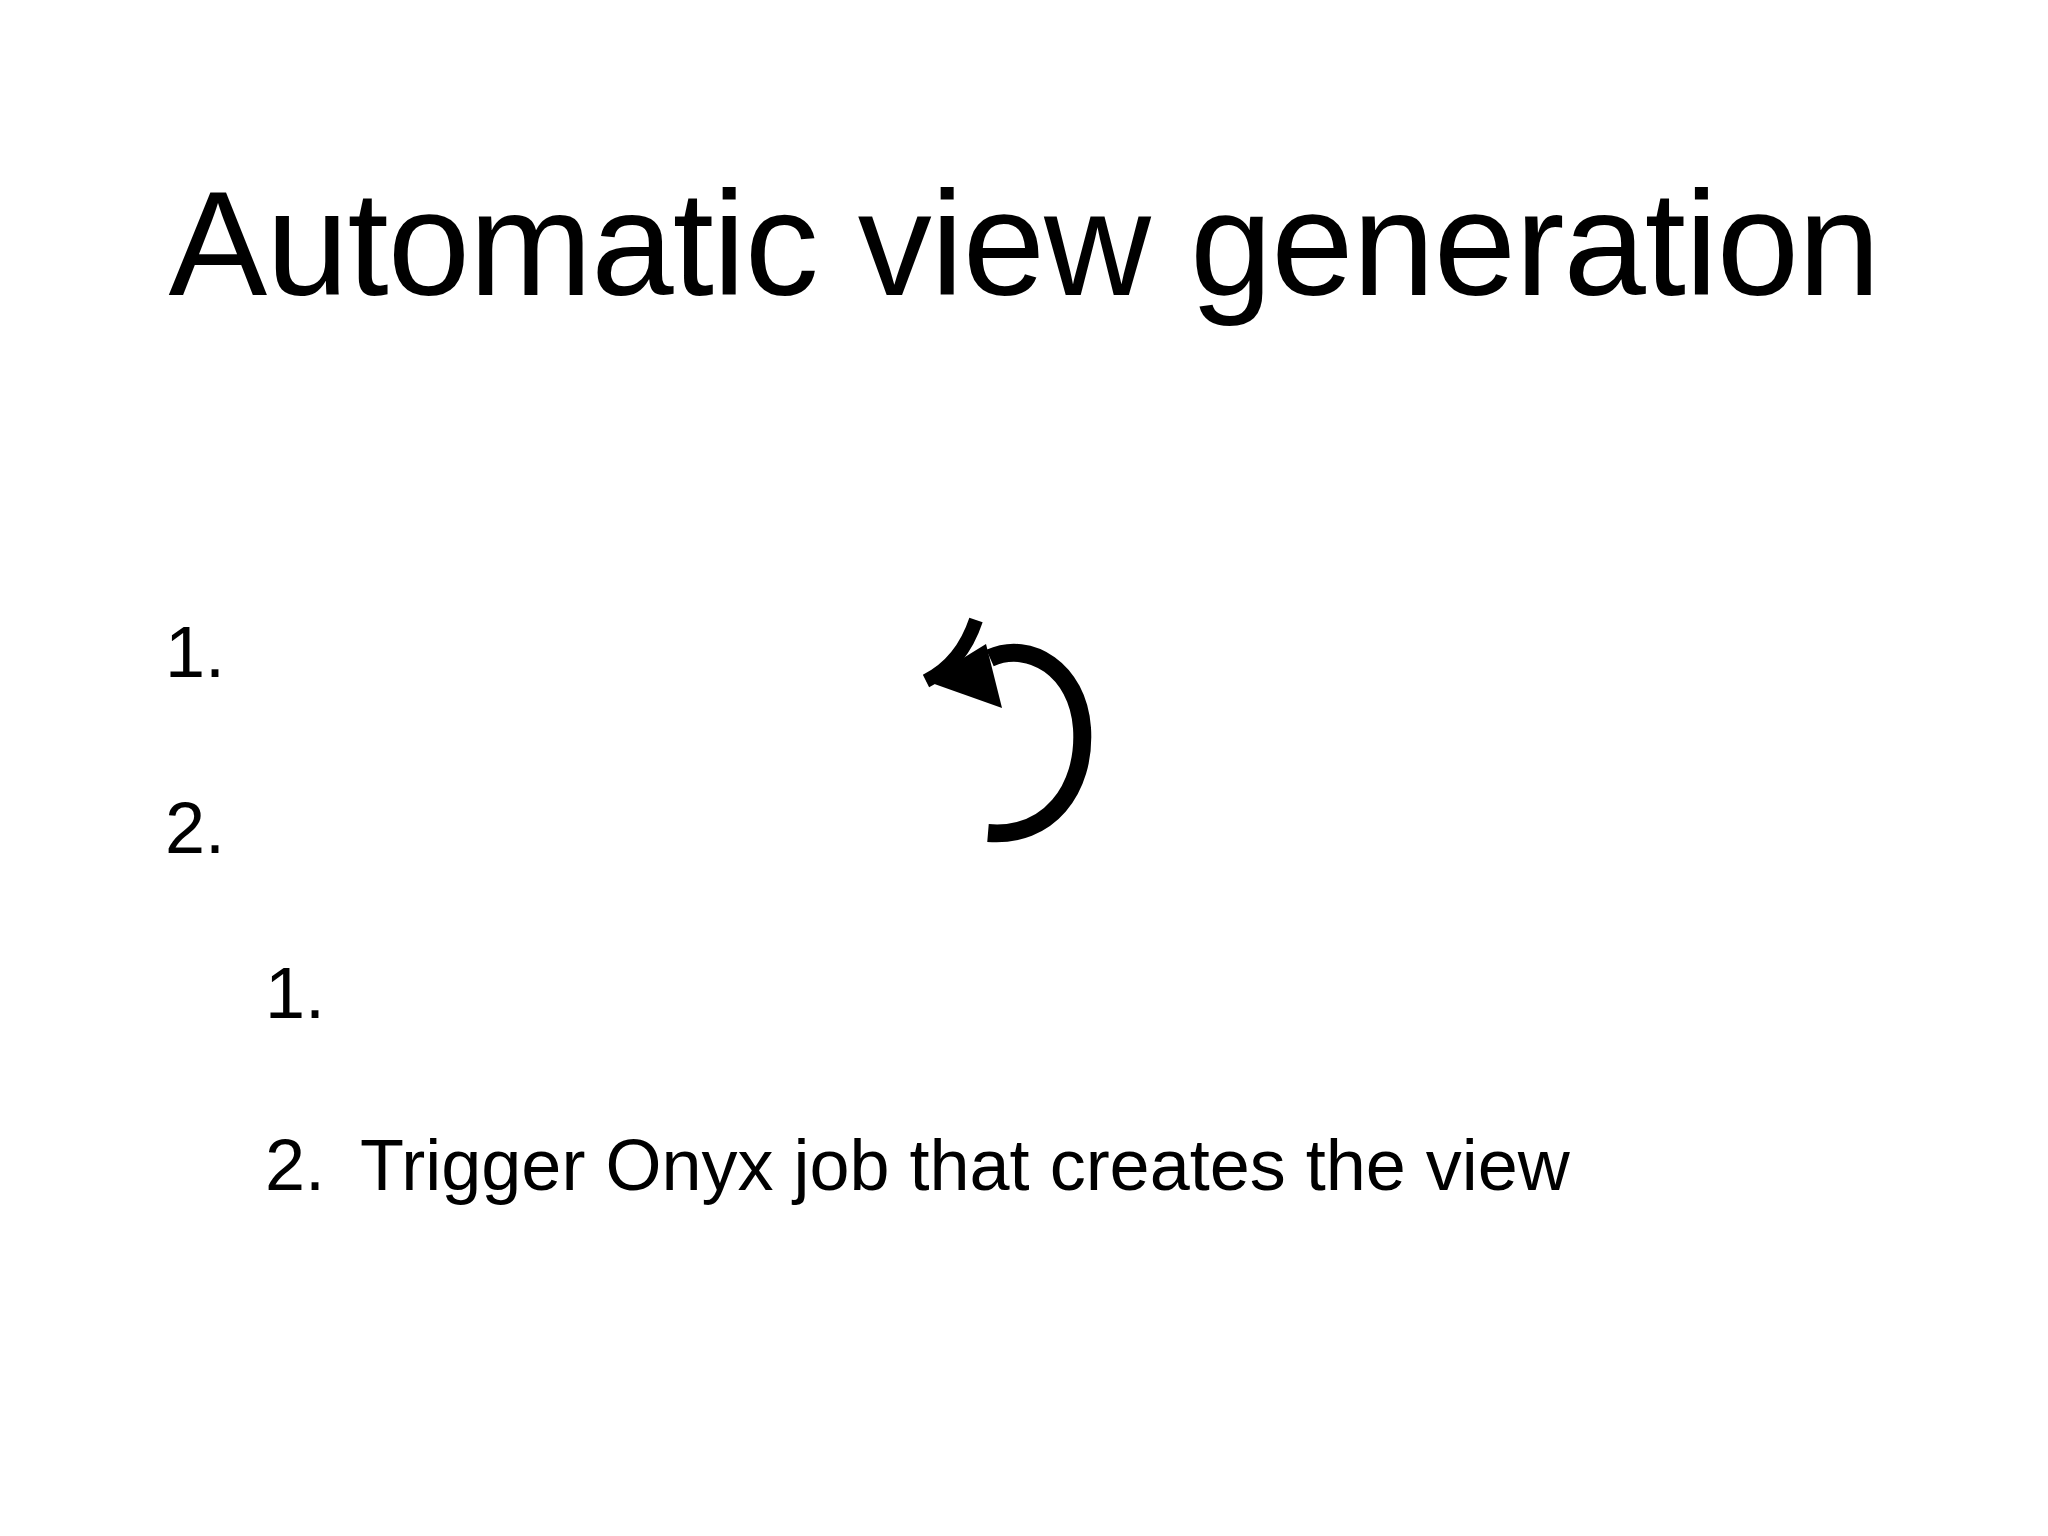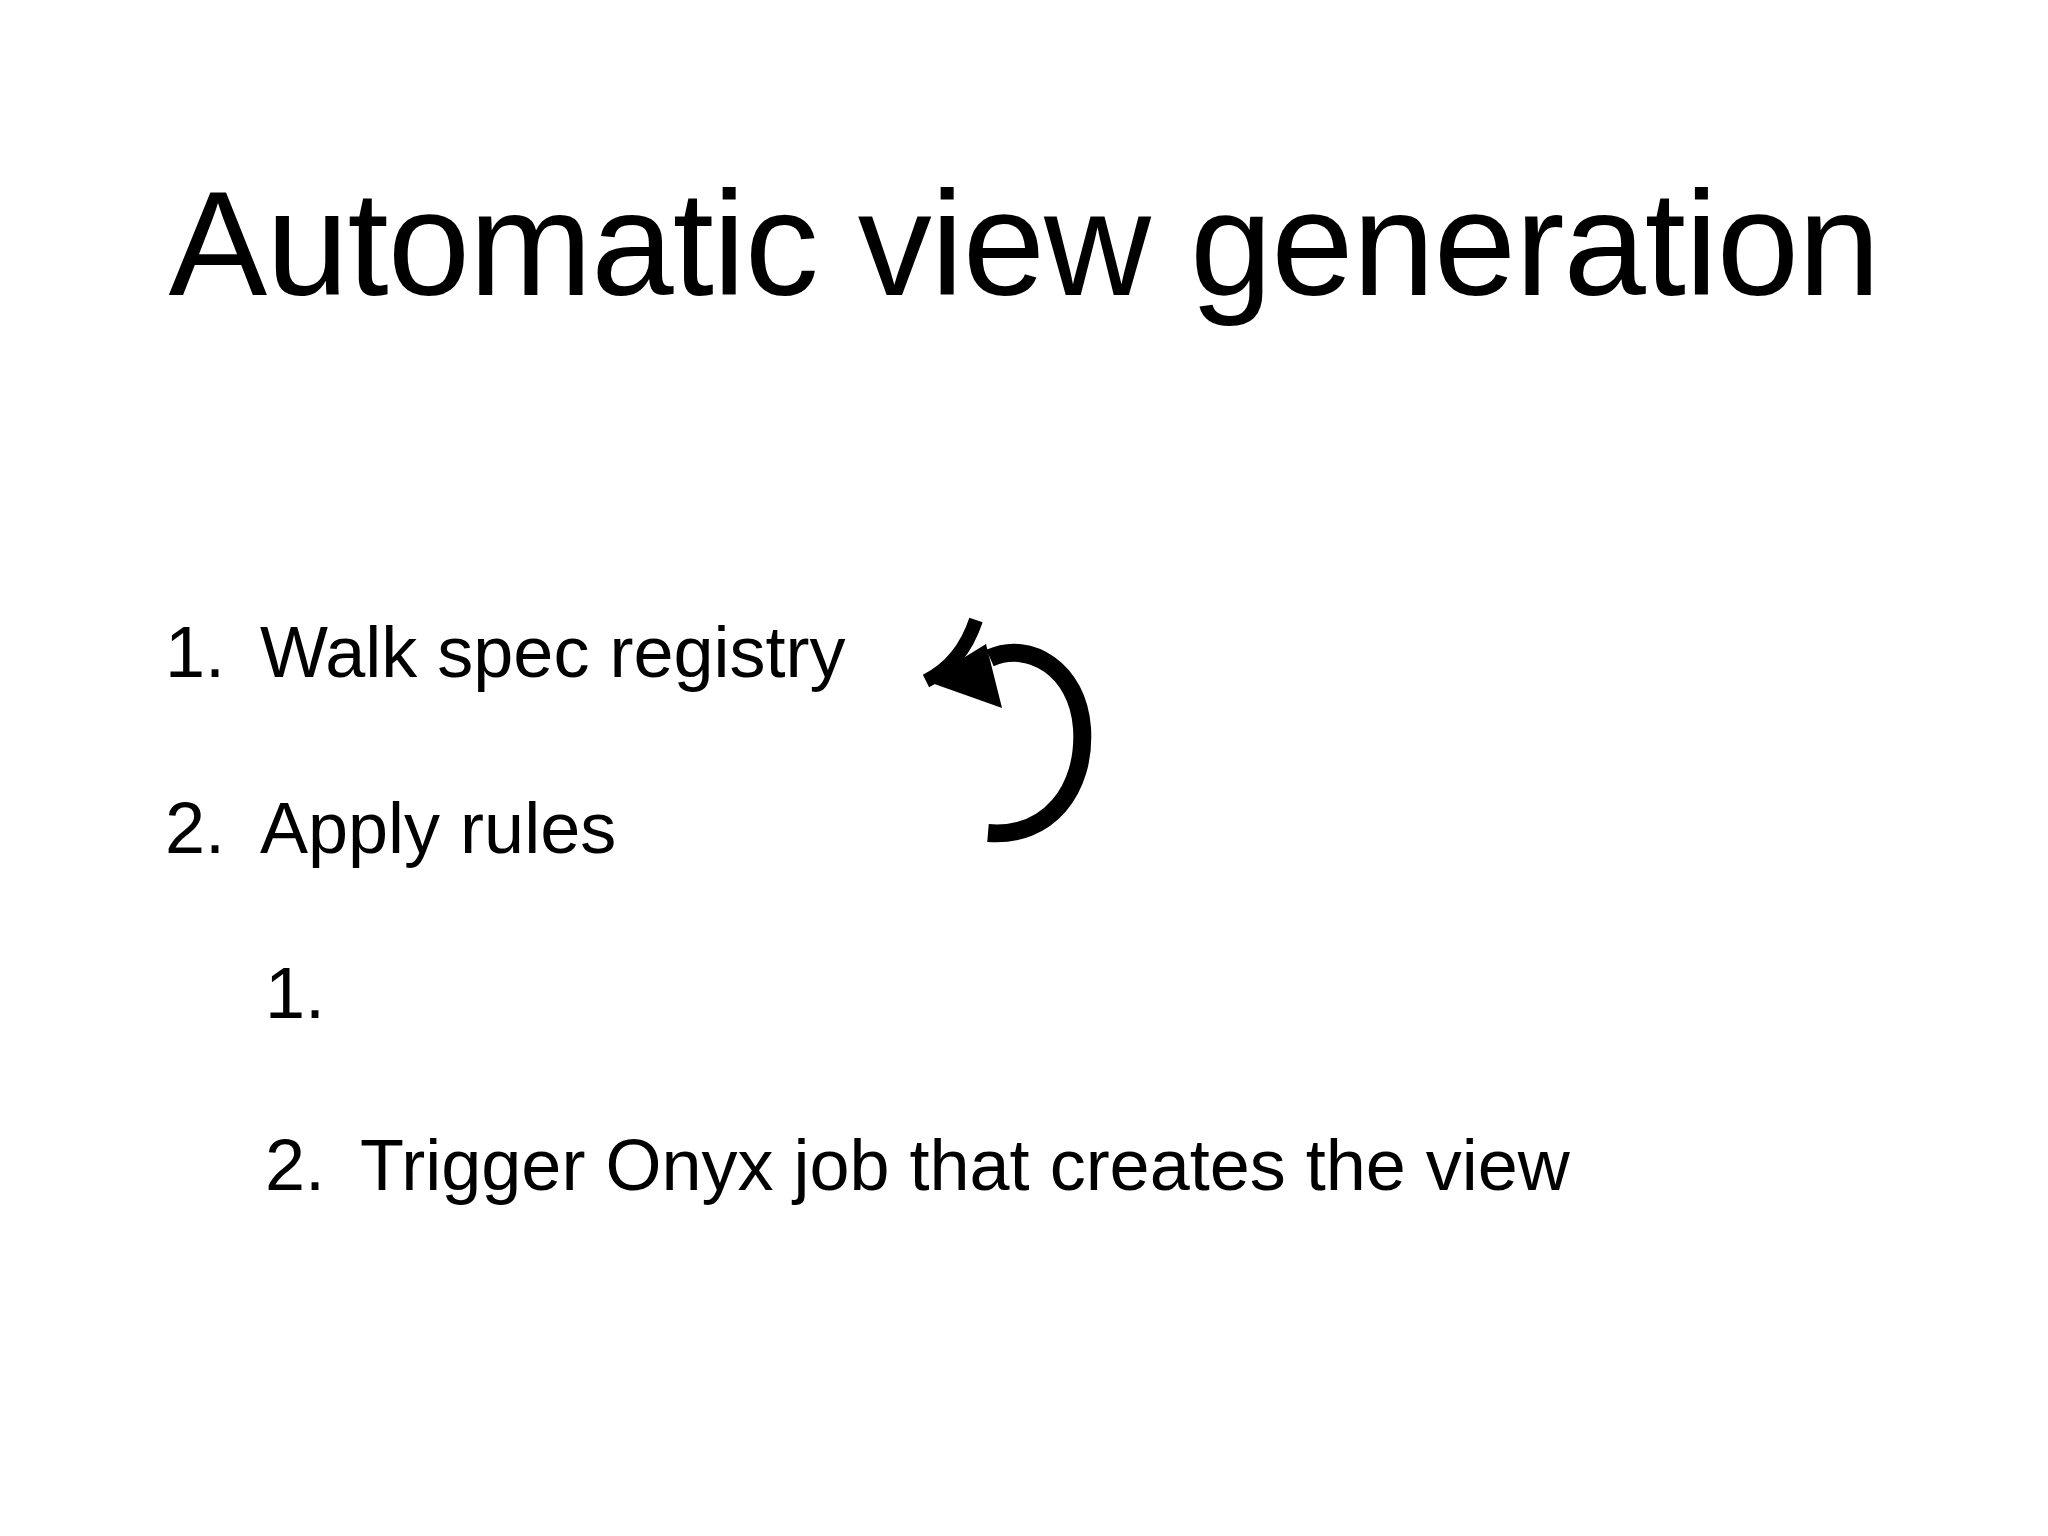--- a/index.html
+++ b/index.html
@@ -57,26 +57,24 @@
 </style>
 </head>
 <body>
 
 <div class="slide">
 
   <h1 class="slide-title">Automatic view generation</h1>
 
   <div class="list-row row-1">
     <span class="num">1.</span>
-    <span class="label">Walk spec registry</span>
   </div>
 
   <div class="list-row row-2">
     <span class="num">2.</span>
-    <span class="label">Apply rules</span>
   </div>
 
   <div class="list-row row-3">
     <span class="num">1.</span>
   </div>
 
   <div class="list-row row-4">
     <span class="num">2.</span>
     <span class="label">Trigger Onyx job that creates the view</span>
   </div>

